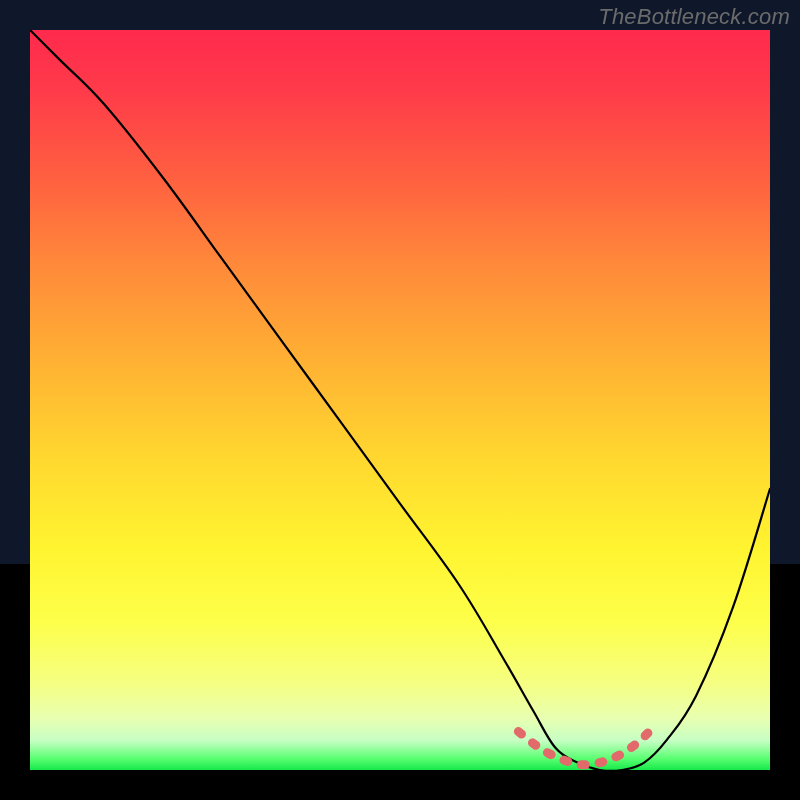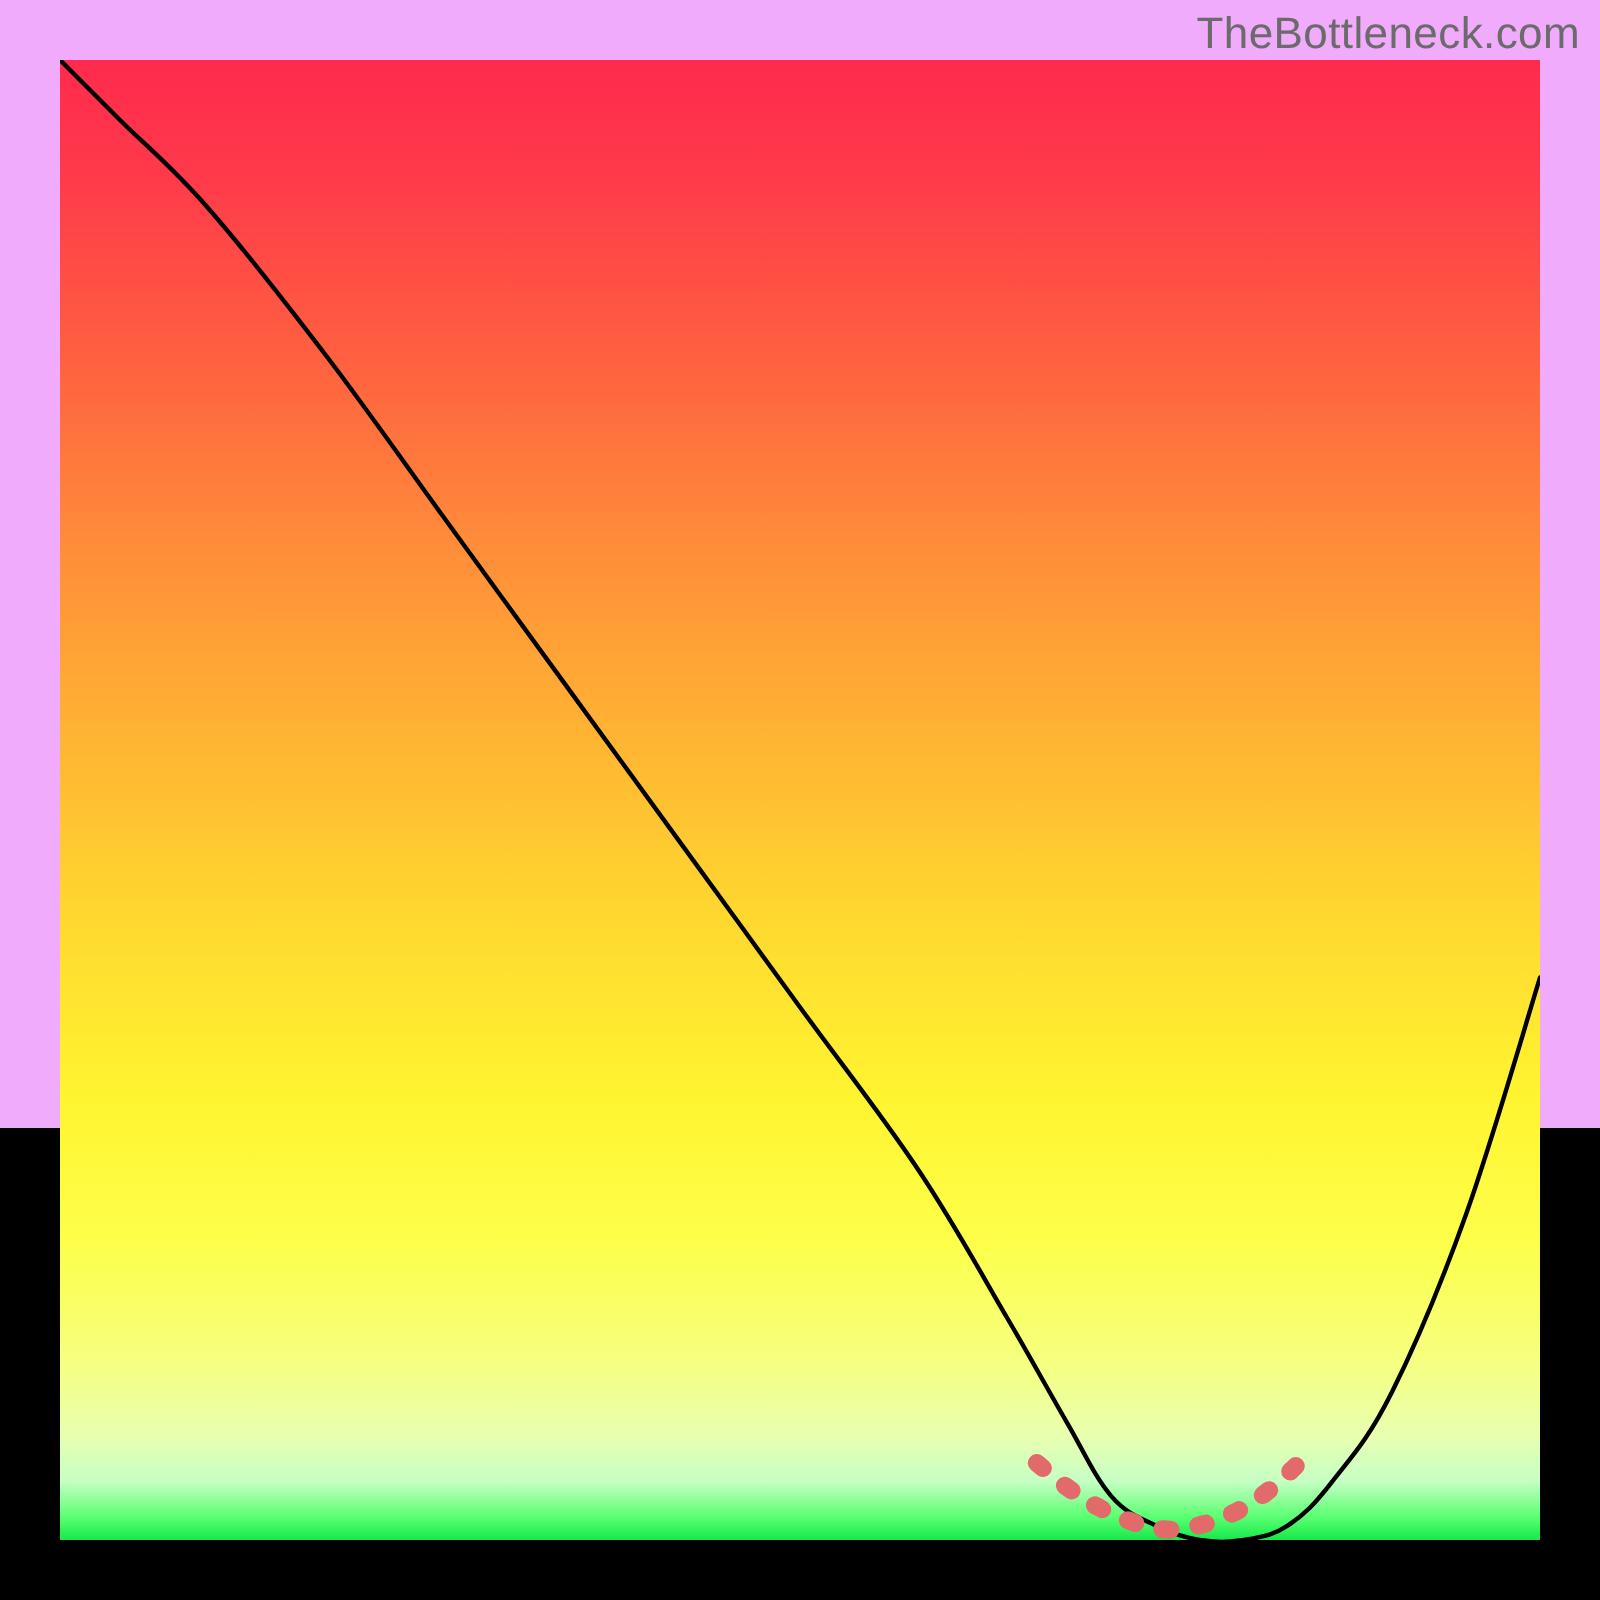--- a/index.html
+++ b/index.html
@@ -8,21 +8,22 @@
     width: 800px;
     height: 800px;
     background: #000;
     overflow: hidden;
     font-family: Arial, Helvetica, sans-serif;
   }
   .frame {
     position: relative;
     width: 800px;
     height: 564px;
-    background: #f0abfc;
+    background: #0f172a;
+    font-style: italic;
   }
   .watermark {
     position: absolute;
     top: 4px;
     right: 10px;
     color: #6b6b6b;
     font-size: 22px;
     font-weight: 500;
     letter-spacing: 0.2px;
     z-index: 10;

